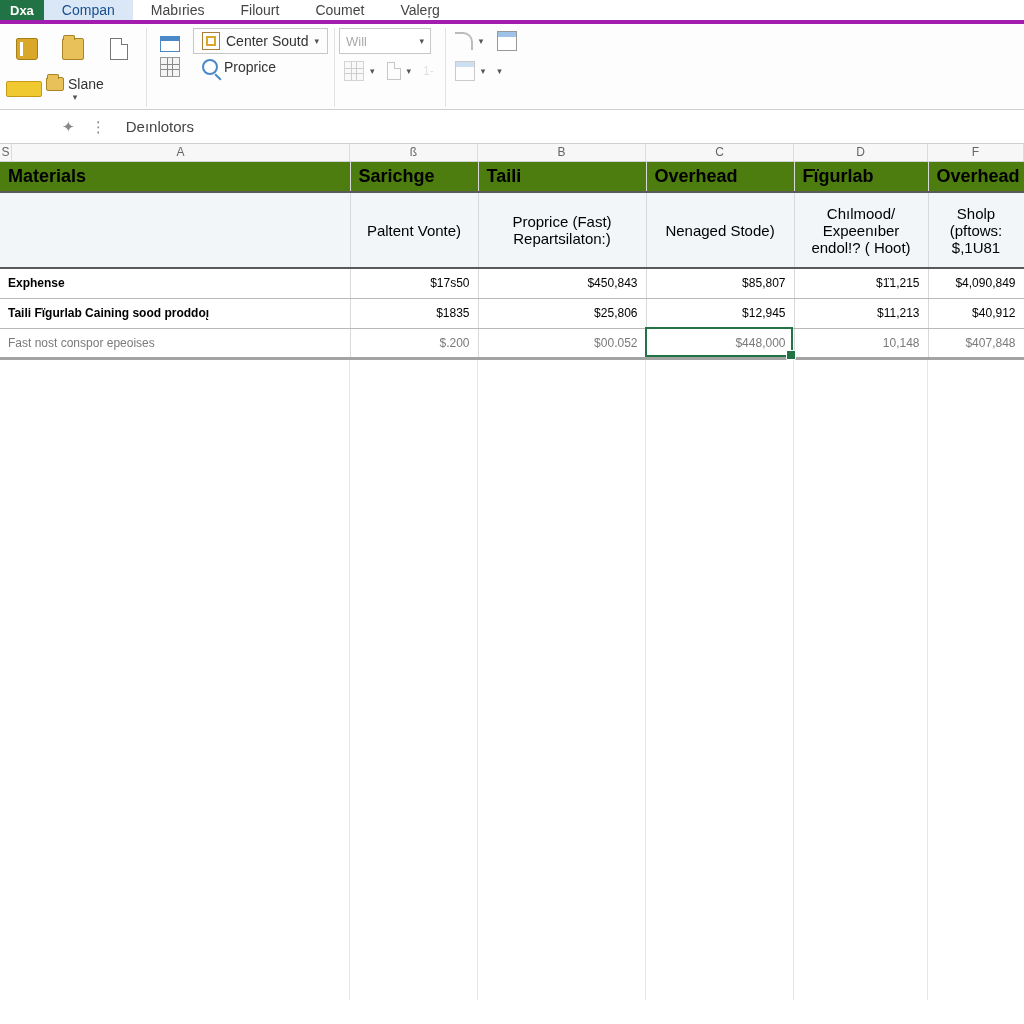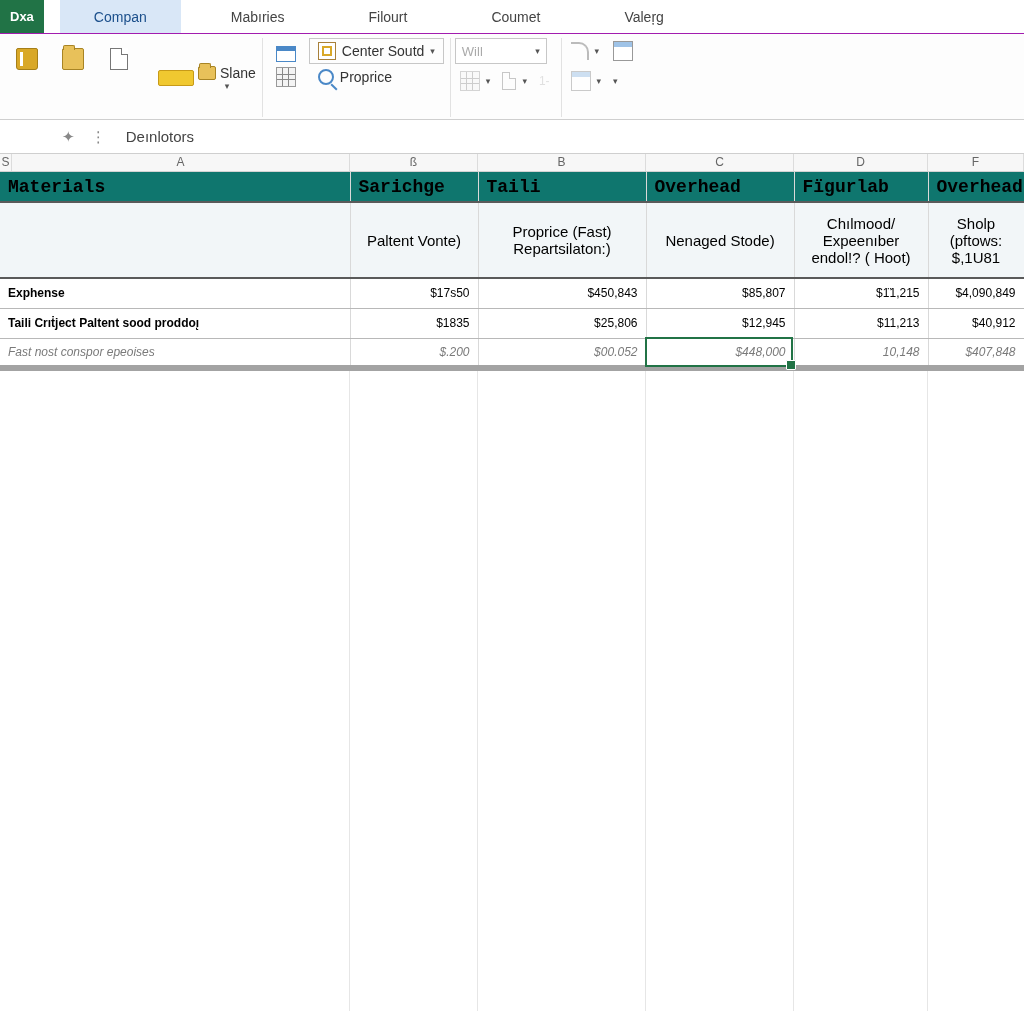--- a/index.html
+++ b/index.html
@@ -8,36 +8,35 @@
     font-size: 14px;
     background: #ffffff;
     width: 1024px;
     height: 1024px;
     overflow: hidden;
   }
   
   .menubar {
     display: flex;
     align-items: stretch;
-    height: 34px;
-    border-bottom: 1px solid #a21caf;
+    height: 24px;
+    border-bottom: 4px solid #a21caf;
     background: #fff;
-    gap: 16px;
   }
   .menubar .app-badge {
     background: #217346;
     color: #fff;
     font-weight: 600;
     font-size: 13px;
     padding: 2px 10px;
     display: flex;
     align-items: center;
   }
   .menubar .menu-item {
-    padding: 2px 34px;
+    padding: 2px 18px;
     font-size: 14px;
     color: #444;
     display: flex;
     align-items: center;
     cursor: pointer;
   }
   .menubar .menu-item.active {
     background: #d9e7f7;
     color: #1b4f8b;
   }
@@ -162,39 +161,38 @@
     padding:4px 8px;
     font-size:12px;
     text-align:right;
     vertical-align:middle;
     height:30px;
     overflow:hidden;
     white-space:nowrap;
   }
   .sheet td:first-child, .sheet th:first-child { text-align:left; }
   .sheet th {
-    background:#0f766e;
+    background:#4d7c0f;
     font-weight:700;
     font-size:18px;
     text-align:left;
     border-bottom:2px solid #5a5a5a;
-    font-family:Liberation Mono, monospace;
   }
   .sheet tr.sub td {
     background:#f2f6f8;
     text-align:center;
     height:76px;
     white-space:normal;
     border-bottom:2px solid #5a5a5a;
     vertical-align:middle;
     font-size:15px;
   }
   .sheet tr.sub td:first-child{background:#f2f6f8;}
   .sheet tr.data td { border-bottom:1px solid #b8b8b8; }
-  .sheet tr.data:last-of-type td { border-bottom:6px solid #a3a3a3;font-style:italic; }
+  .sheet tr.data:last-of-type td { border-bottom:3px solid #a3a3a3; }
   .sheet td.bold { font-weight:700; }
   .sheet tr.grey td { color:#7a7a7a; }
   
   .sel {
     position:absolute;
     border:2px solid #217346;
     pointer-events:none;
   }
   .sel::after{
     content:"";
@@ -224,21 +222,21 @@
   <div class="app-badge">Dxa</div>
   <div class="menu-item active">Compan</div>
   <div class="menu-item">Mabıries</div>
   <div class="menu-item">Filourt</div>
   <div class="menu-item">Coumet</div>
   <div class="menu-item">Valeŗg</div>
 </div>
 
 <div class="ribbon">
   <div class="rgroup">
-    <div style="display:flex;flex-direction:row;gap:18px;">
+    <div style="display:flex;flex-direction:column;gap:6px;">
       <div style="display:flex;gap:4px;">
         <span class="big-btn">
             <span class="ico book"></span>
           </span>
         <span class="big-btn">
             <span class="ico folder"></span>
           </span>
         <span class="big-btn">
             <span class="ico sheet"></span>
           </span>
@@ -368,21 +366,21 @@
   </tr>
   <tr class="data">
     <td class="bold">Exphense</td>
     <td>$17s50</td>
     <td>$450,843</td>
     <td>$85,807</td>
     <td>$1̈1,215</td>
     <td>$4,090,849</td>
   </tr>
   <tr class="data">
-    <td class="bold">Taili Crıṫject Paltent sood proddoı̨</td>
+    <td class="bold">Taili Fïgurlab Caining sood proddoı̨</td>
     <td>$1835</td>
     <td>$25,806</td>
     <td>$12,945</td>
     <td>$11,213</td>
     <td>$40,912</td>
   </tr>
   <tr class="data grey">
     <td>Fast nost conspor epeoises</td>
     <td>$.200</td>
     <td>$00.052</td>

